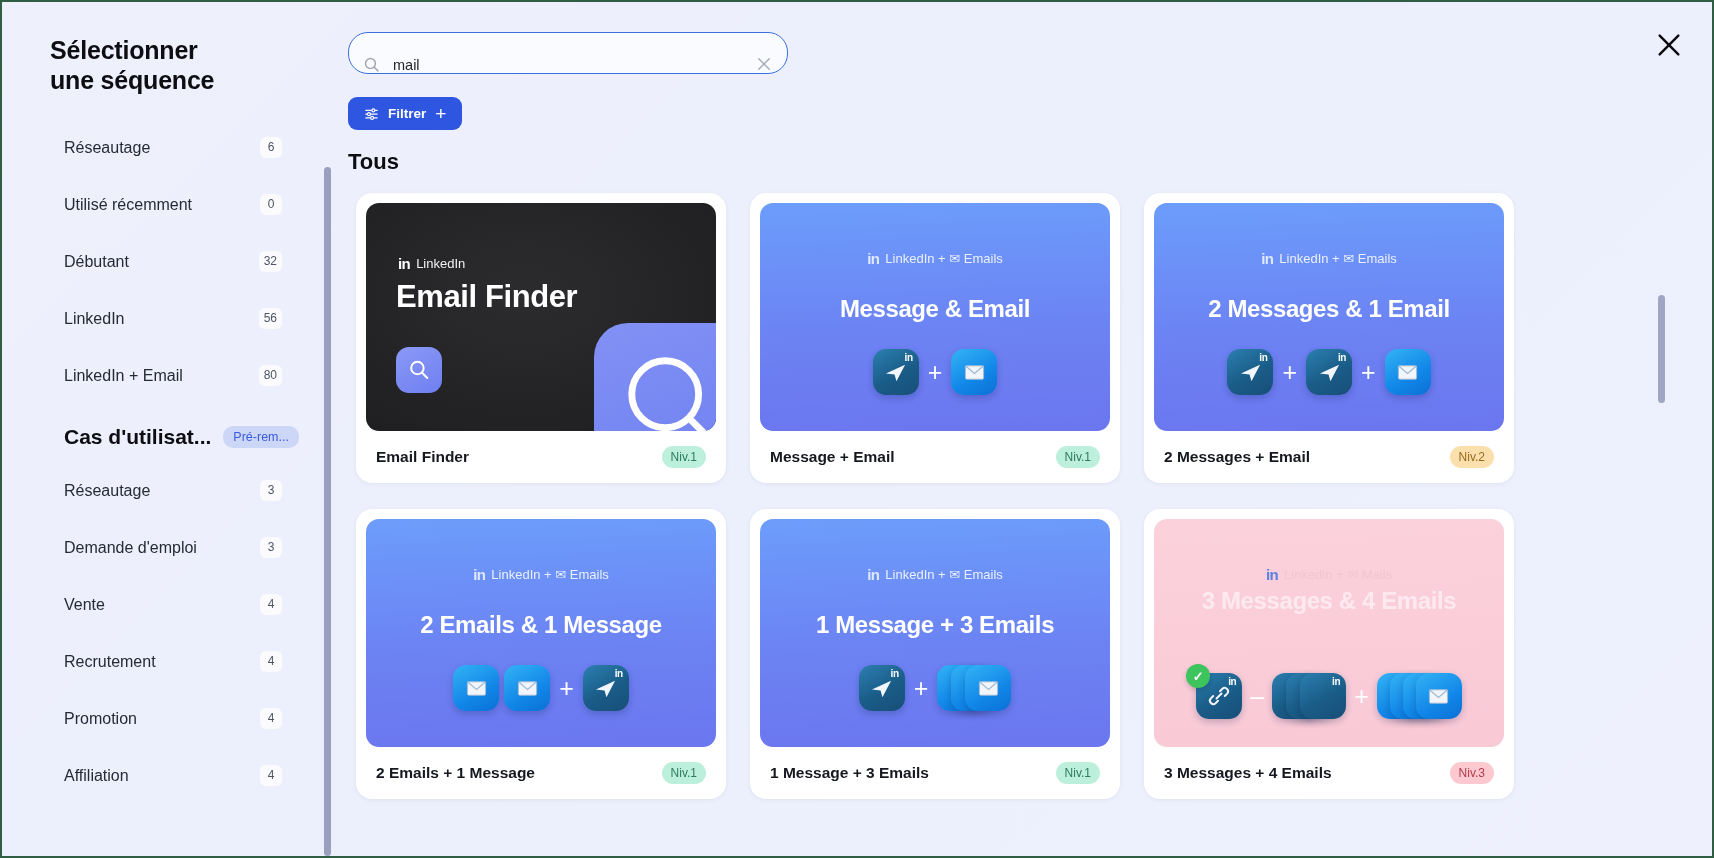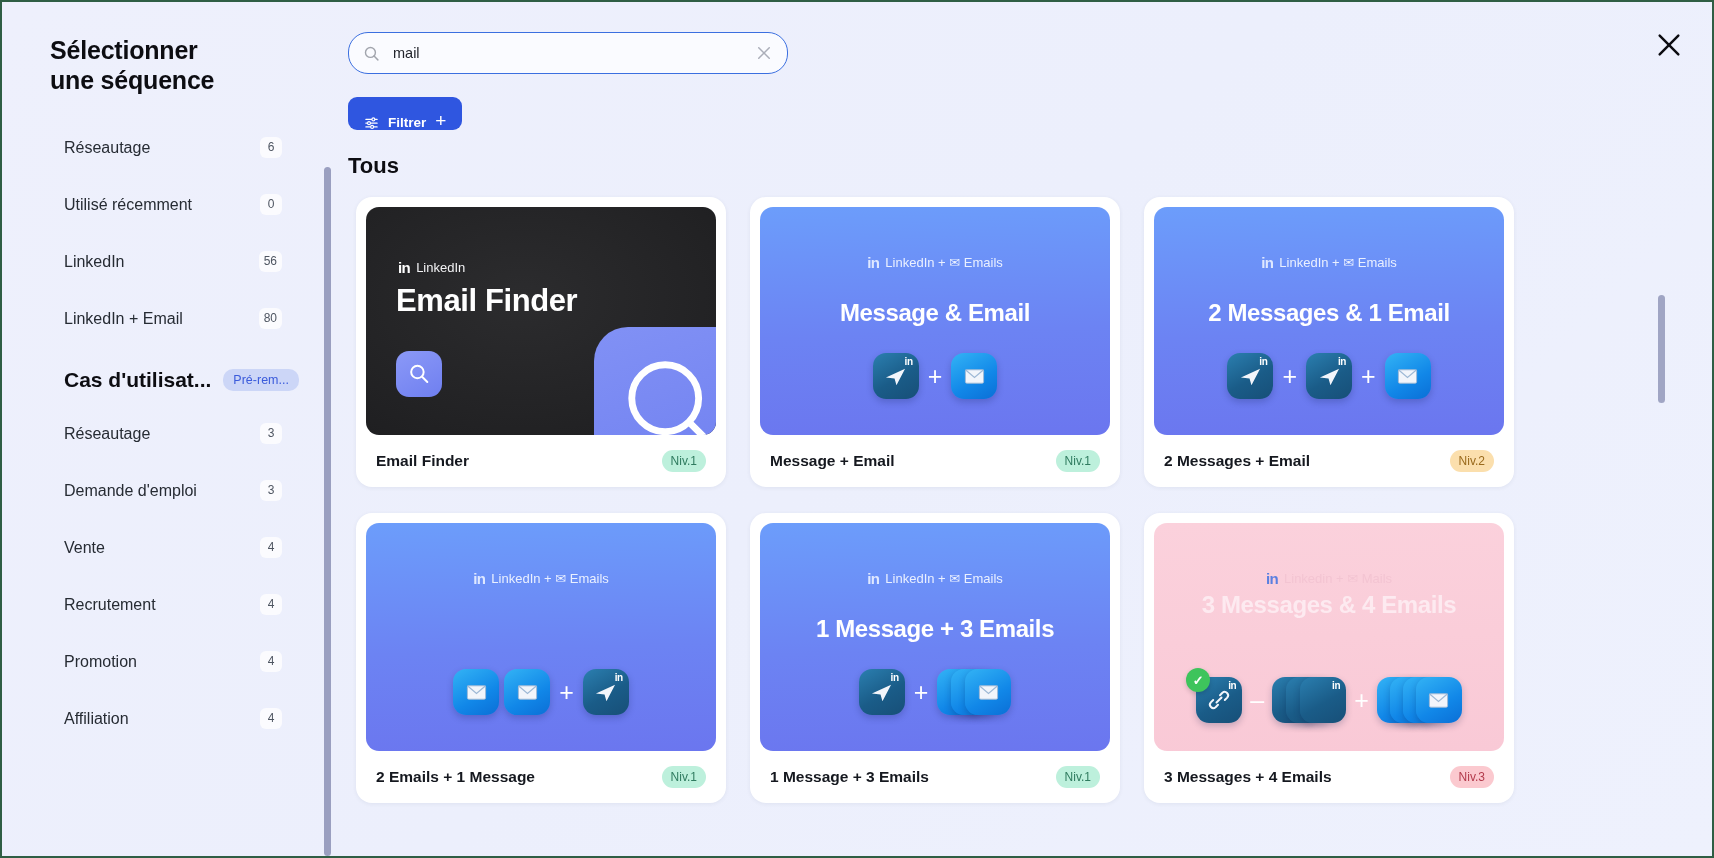--- a/index.html
+++ b/index.html
@@ -113,40 +113,40 @@
   }
   .search-row { padding: 30px 0 0 16px; }
   .search-box {
     position: relative;
     width: 440px;
     height: 42px;
     background: #fafbff;
     border: 1.6px solid #3b6fe0;
     border-radius: 20px;
     display: flex;
-    align-items: center;
+    align-items: flex-end;
     padding: 0 14px;
   }
   .search-icon { width: 17px; height: 17px; flex: 0 0 17px; opacity: .55; }
   .search-input {
     flex: 1 1 auto;
     border: 0; outline: 0; background: transparent;
     font-family: inherit;
     font-size: 14.5px;
     color: #22252c;
     margin-left: 13px;
   }
   .search-clear {
     width: 18px; height: 18px; cursor: pointer;
     flex: 0 0 18px; opacity: .55;
   }
   .filter-btn {
     margin: 23px 0 0 16px;
     display: inline-flex;
-    align-items: flex-end;
+    align-items: center;
     gap: 9px;
     background: #2f56e0;
     color: #fff;
     border: 0;
     border-radius: 9px;
     height: 33px;
     padding: 0 16px;
     font-family: inherit;
     font-size: 13.5px;
     font-weight: bold;
@@ -317,20 +317,24 @@
     <h1 class="panel-title">Sélectionner une séquence</h1>
 
     <nav class="nav-list">
       <div class="nav-item">
         <span class="nav-label">Réseautage</span>
         <span class="nav-count">6</span>
       </div>
       <div class="nav-item">
         <span class="nav-label">Utilisé récemment</span>
         <span class="nav-count">0</span>
+      </div>
+      <div class="nav-item">
+        <span class="nav-label">Débutant</span>
+        <span class="nav-count">32</span>
       </div>
       <div class="nav-item">
         <span class="nav-label">LinkedIn</span>
         <span class="nav-count">56</span>
       </div>
       <div class="nav-item">
         <span class="nav-label">LinkedIn + Email</span>
         <span class="nav-count">80</span>
       </div>
 
@@ -501,20 +505,21 @@
           <span class="lvl lvl-2">Niv.2</span>
         </div>
       </div>
 
       <div class="card">
         <div class="thumb blue">
           <div class="brand">
             <span class="in">in</span>
             <span>LinkedIn + ✉ Emails</span>
           </div>
+          <div class="thumb-title">2 Emails &amp; 1 Message</div>
           <div class="icon-row">
             <div class="app-ico mail">
               <svg viewBox="0 0 24 24" width="23" height="23" fill="#f2f5fb" stroke="#9fb9d6" stroke-width="1">
                 <rect x="2.5" y="5" width="19" height="14" rx="1.4"></rect>
                 <path d="M2.5 5 L12 13 L21.5 5" fill="none" stroke="#9fb9d6" stroke-width="1.3"></path>
               </svg>
             </div>
             <div class="app-ico mail" style="margin-left:-4px;">
               <svg viewBox="0 0 24 24" width="23" height="23" fill="#f2f5fb" stroke="#9fb9d6" stroke-width="1">
                 <rect x="2.5" y="5" width="19" height="14" rx="1.4"></rect>

